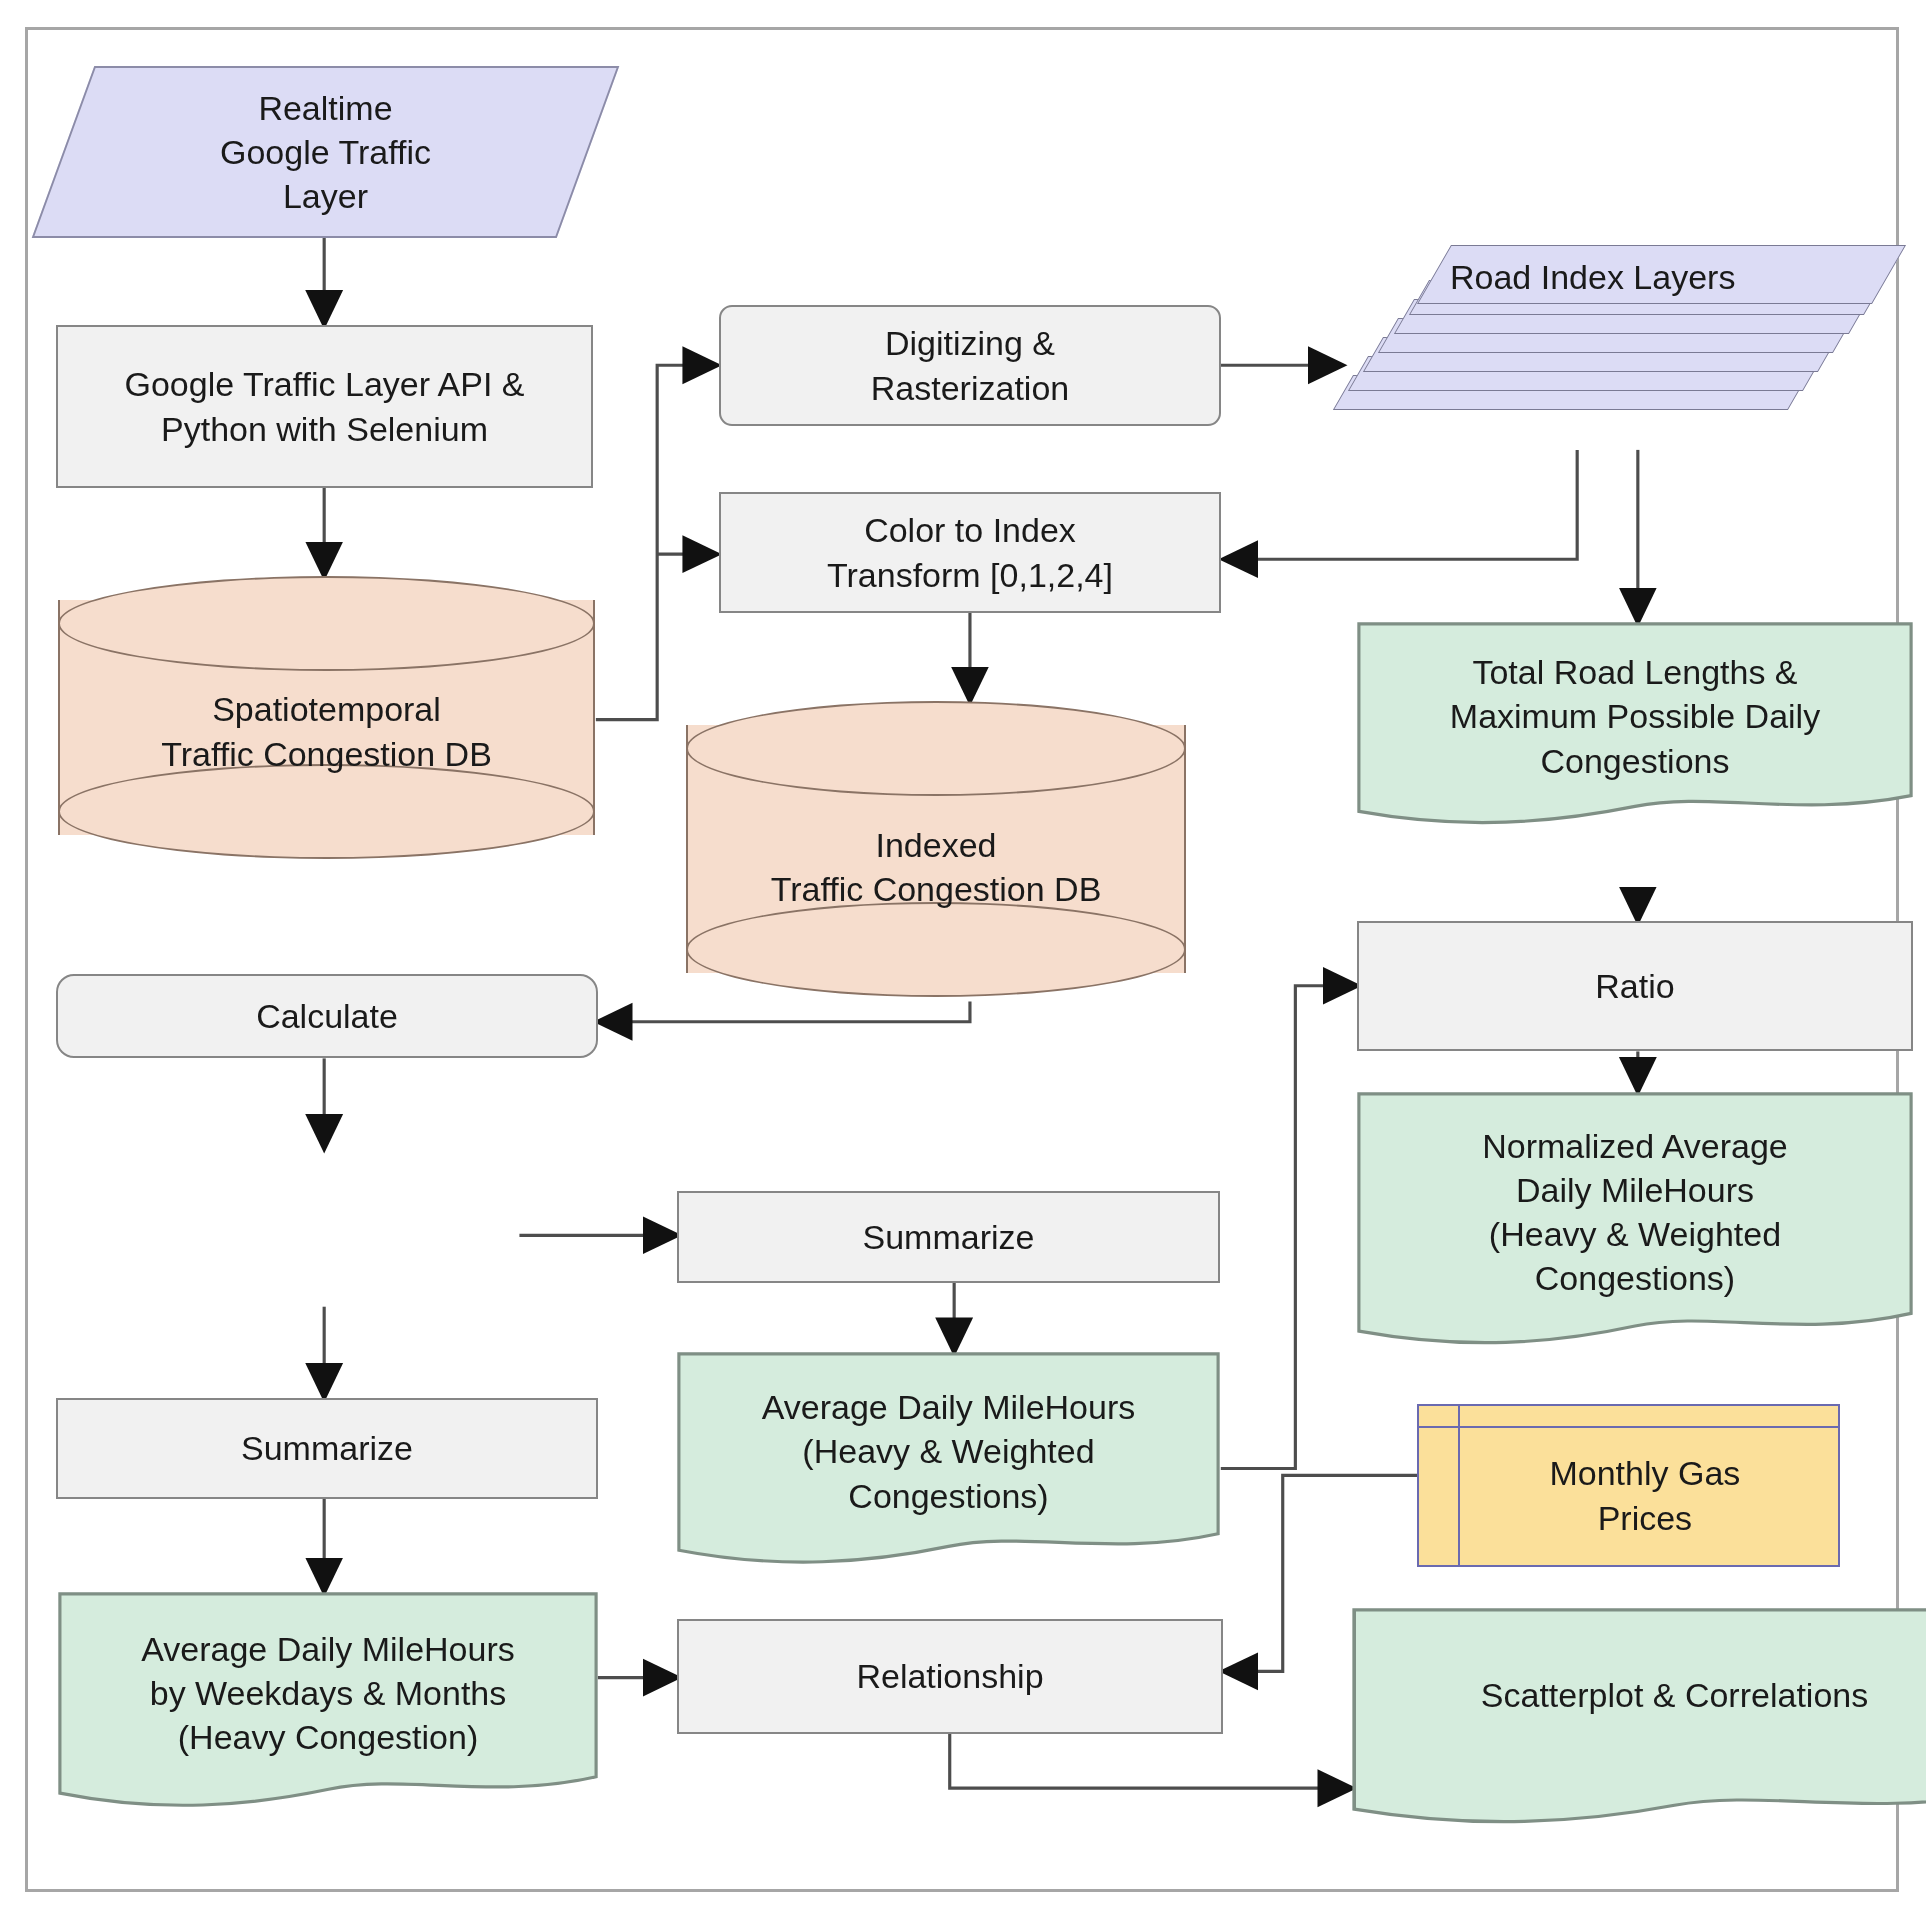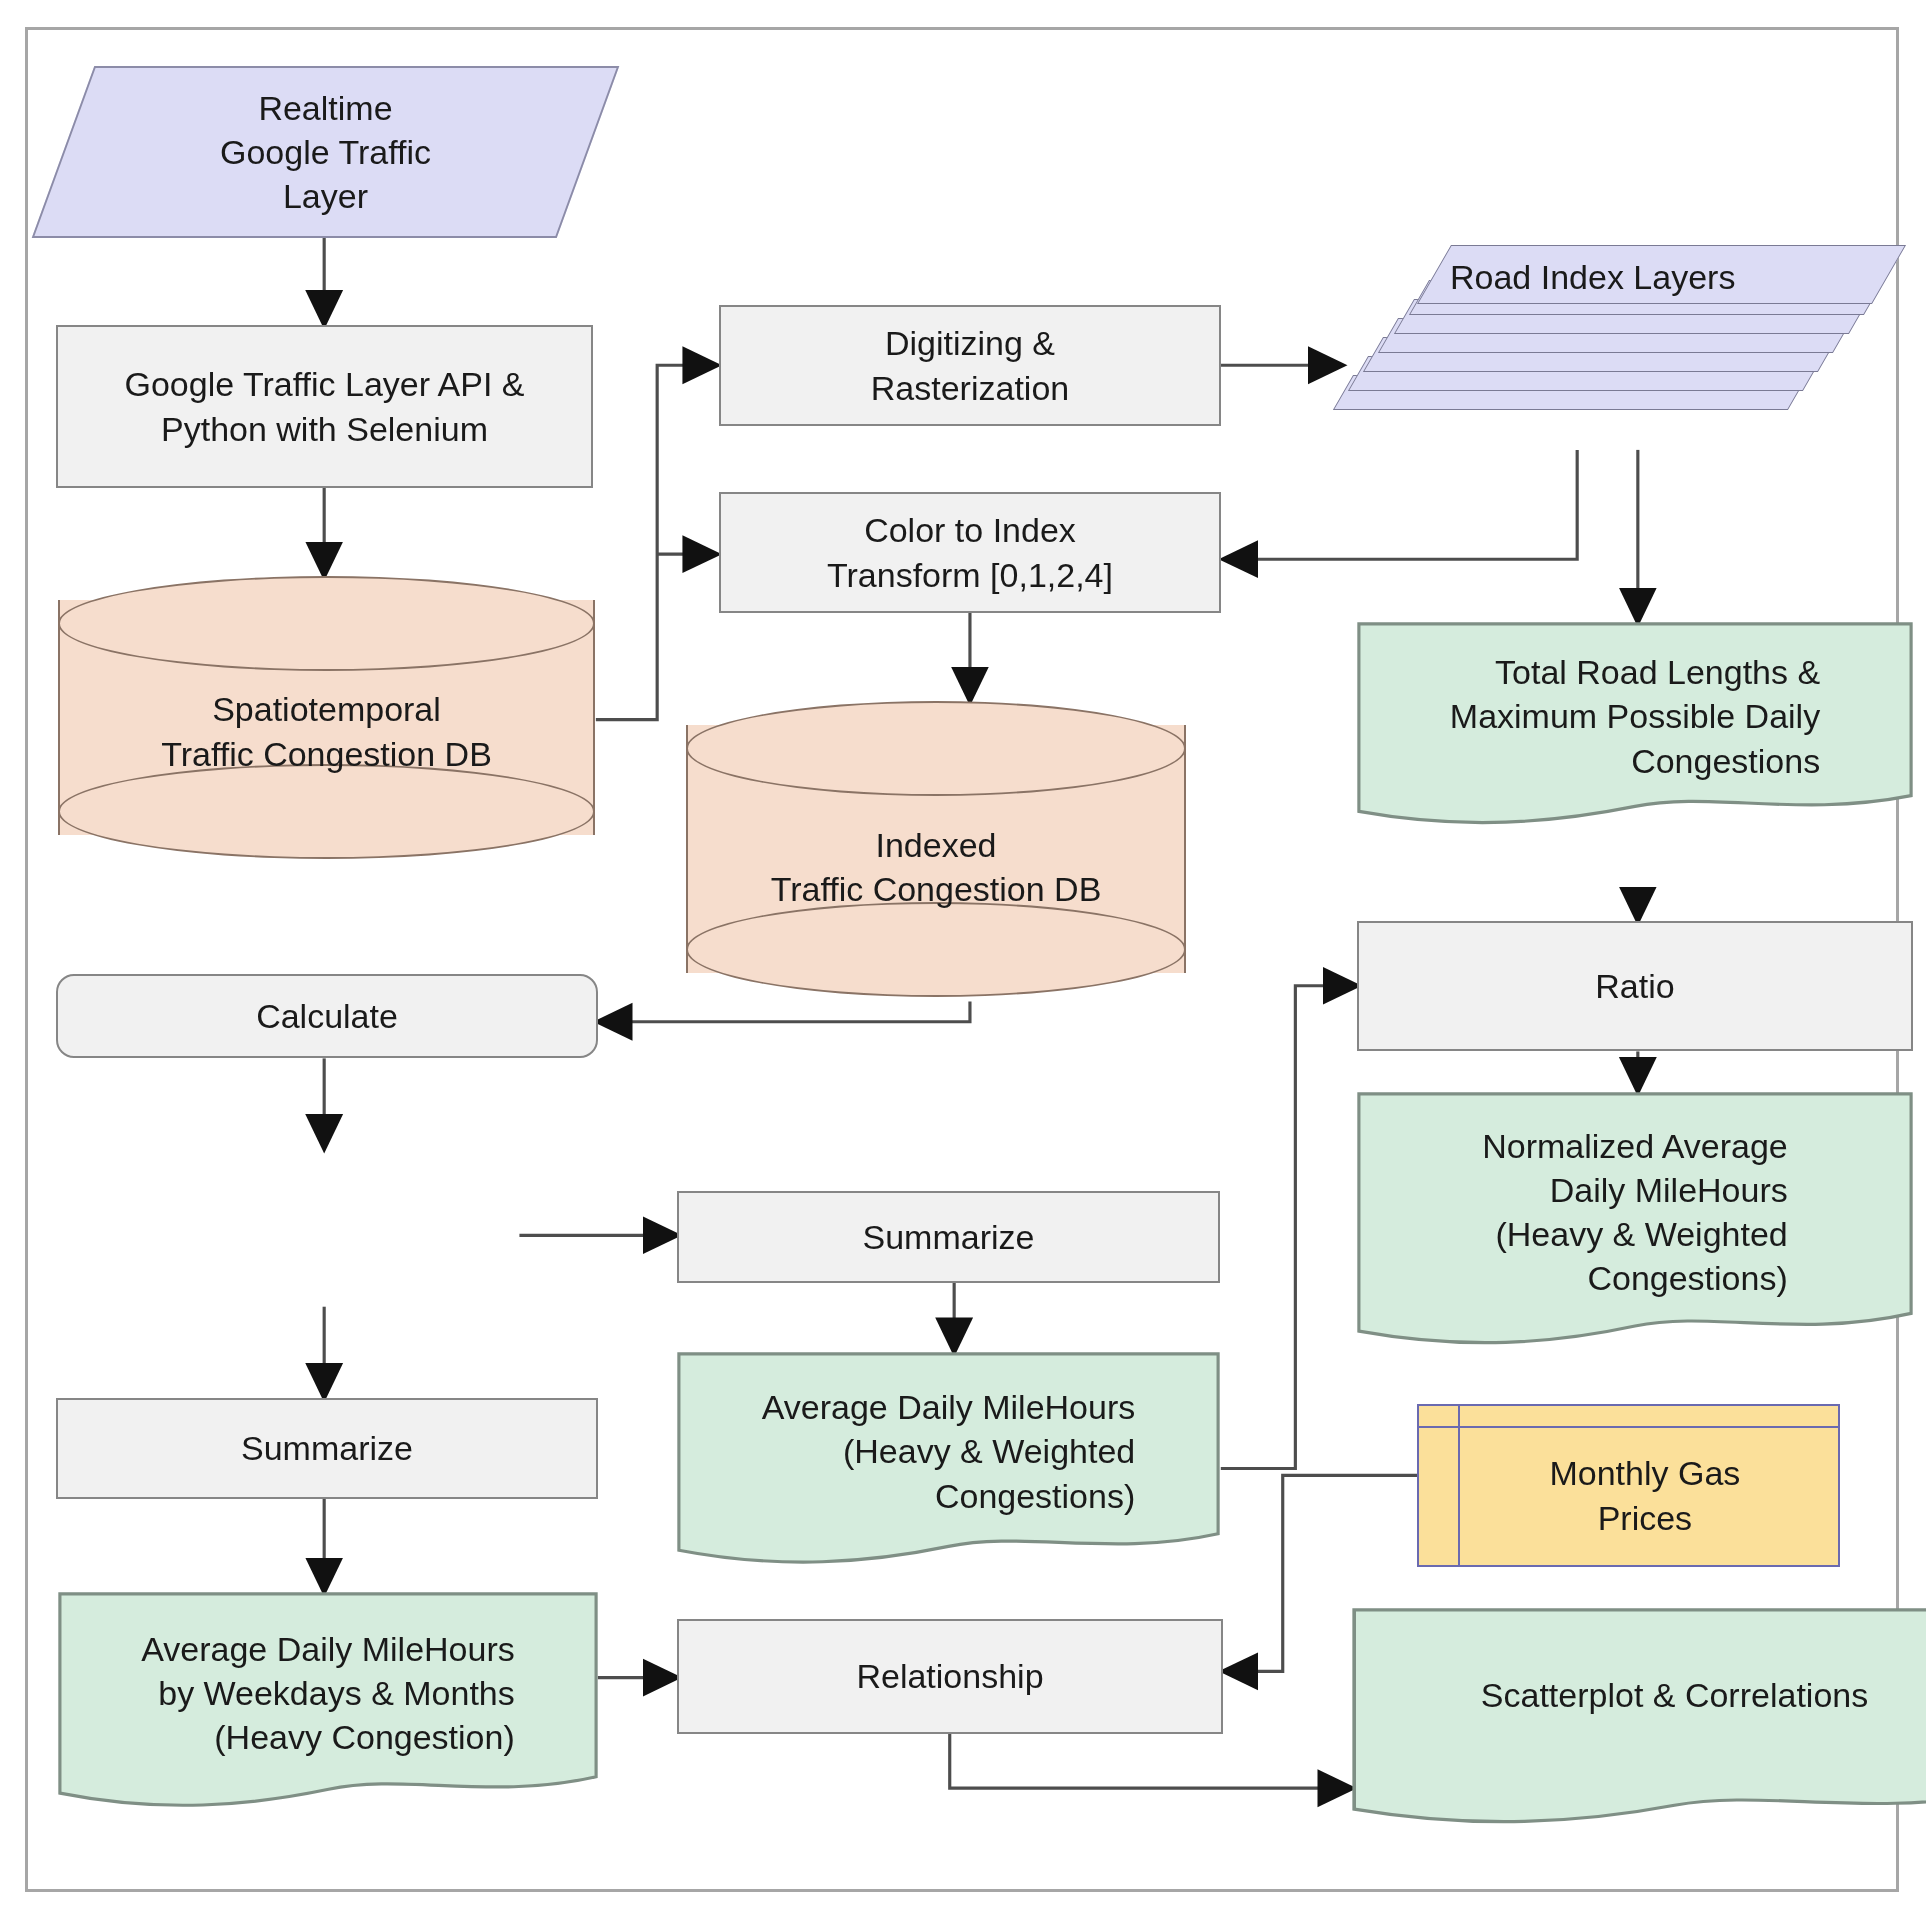--- a/index.html
+++ b/index.html
@@ -78,21 +78,21 @@
     box-sizing:border-box;
     z-index:2;
   }
   .cyl .top{top:0;}
   .cyl .bot{bottom:0;z-index:1;}
   .cyl .lbl{font-size:34px;z-index:4;}
 
   
   .doc{background:transparent;border:none;}
   .doc svg.docshape{position:absolute;left:0;top:0;width:100%;height:100%;z-index:1;}
-  .doc .lbl{font-size:34px;z-index:3;position:relative;transform:translateY(-16.4px);text-align:right;}
+  .doc .lbl{font-size:34px;z-index:3;position:relative;transform:translateY(-16.4px);}
 
   
   .tbl{box-sizing:border-box;}
   .tbl .hdr{
     position:absolute;left:0;top:0;width:100%;height:21.5px;
     box-sizing:border-box;
     z-index:2;
   }
   .tbl .colsep{
     position:absolute;top:0;bottom:0;width:0;
@@ -178,21 +178,21 @@
   </div>
 
   <div class="node cyl" style="left:58px;top:576px;width:537px;height:283px;">
     <div class="body"></div>
     <div class="bot"></div>
     <div class="top"></div>
     <div class="lbl" style="transform:translateY(14px);">Spatiotemporal
 Traffic Congestion DB</div>
   </div>
 
-  <div class="node proc" style="left:719px;top:305px;width:502px;height:121px;">
+  <div class="node proc" style="left:719px;top:305px;width:502px;height:121px;border-radius:13px;">
     <div class="lbl">Digitizing &amp;
 Rasterization</div>
   </div>
 
   <div class="node stack" style="left:1343px;top:246px;width:556px;height:203px;">
     <div class="sheet" style="left:0px;  top:129px; width:455px;height:35px;"></div>
     <div class="sheet" style="left:15px; top:110px; width:455px;height:35px;"></div>
     <div class="sheet" style="left:30px; top:91px; width:455px;height:35px;"></div>
     <div class="sheet" style="left:45px; top:72px; width:455px;height:35px;"></div>
     <div class="sheet" style="left:61px; top:53px;  width:455px;height:35px;"></div>

